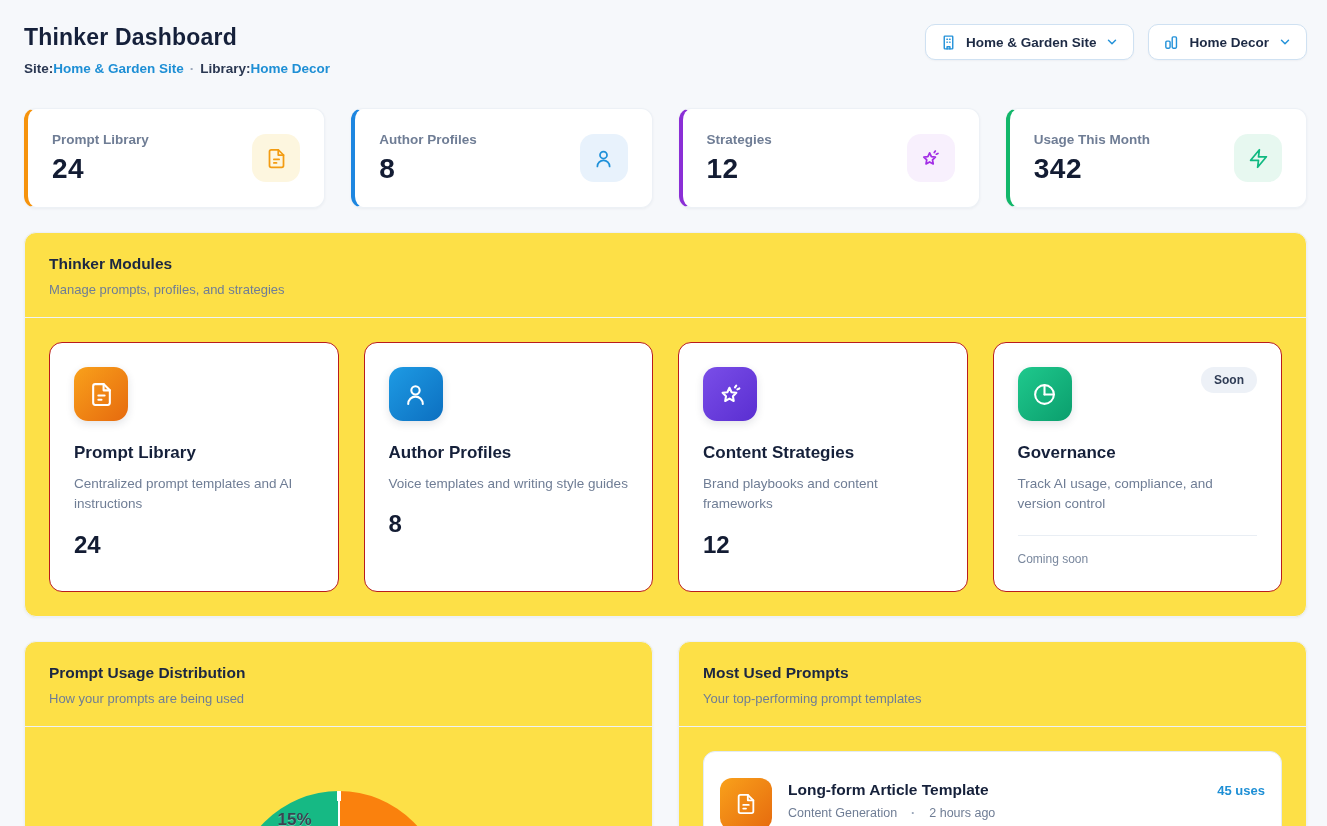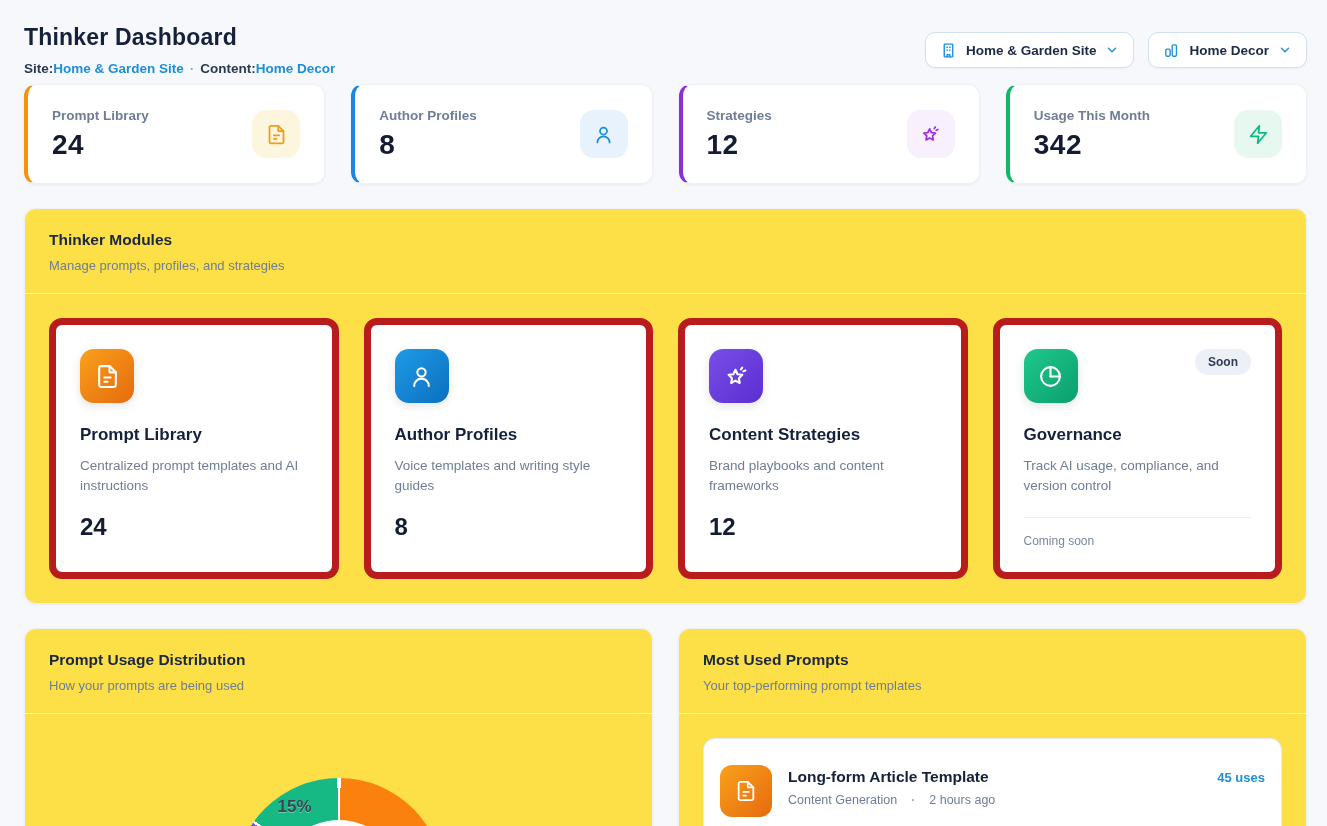--- a/index.html
+++ b/index.html
@@ -5,21 +5,21 @@
   * { margin:0; padding:0; box-sizing:border-box; }
   html,body { width:1327px; height:826px; overflow:hidden; }
   body {
     background:#f6f8fb;
     font-family:"Liberation Sans","DejaVu Sans",sans-serif;
     color:#15203a;
   }
   .page { padding:16px 20px 0 24px; }
 
   
-  .topbar { display:flex; justify-content:space-between; align-items:center; margin-bottom:8px; }
+  .topbar { display:flex; justify-content:space-between; align-items:flex-start; margin-bottom:32px; }
   .page-title { font-size:23px; font-weight:800; color:#15203a; letter-spacing:.2px; margin-top:8px; }
   .meta { margin-top:10px; font-size:13.5px; font-weight:700; color:#2b3852; display:flex; align-items:center; }
   .meta a { color:#1e8fd5; text-decoration:none; cursor:pointer; }
   .meta-dot { color:#9aa7ba; margin:0 6px; font-weight:700; }
   .topbar-actions { display:flex; gap:14px; margin-top:8px; }
   .select-btn {
     display:flex; align-items:center; gap:9px;
     background:#fff; border:1px solid #cfe1f2; border-radius:10px;
     height:36px; padding:0 14px; cursor:pointer;
     font-family:inherit; font-size:13.5px; font-weight:700; color:#1d2a44;
@@ -61,21 +61,21 @@
     box-shadow:0 1px 3px rgba(21,32,58,.05); margin-top:24px;
   }
   .panel-head { padding:22px 24px 20px; border-bottom:1px solid #eef2f7; }
   .panel-title { font-size:15.5px; font-weight:700; color:#1c2742; }
   .panel-sub { font-size:13px; color:#6f7d95; margin-top:9px; }
   .panel-body { padding:24px; }
 
   
   .module-grid { display:grid; grid-template-columns:repeat(4,1fr); gap:25px; }
   .module-card {
-    position:relative; border:7px solid #b91c1c; border-radius:13px;
+    position:relative; border:1px solid #b91c1c; border-radius:13px;
     padding:24px; min-height:250px; cursor:pointer; background:#fff;
   }
   .module-icon {
     width:54px; height:54px; border-radius:14px; color:#fff;
     display:flex; align-items:center; justify-content:center;
     box-shadow:0 3px 8px rgba(21,32,58,.12);
   }
   .module-icon svg { width:25px; height:25px; }
   .g-orange { background:linear-gradient(135deg,#f9a11b,#e66a0e); }
   .g-blue   { background:linear-gradient(135deg,#1e9be4,#0c6fc0); }
@@ -141,21 +141,21 @@
 
 <div class="page">
 
   <div class="topbar">
     <div>
       <div class="page-title">Thinker Dashboard</div>
       <div class="meta">
         <span>Site:</span>
         <a>Home &amp; Garden Site</a>
         <span class="meta-dot">·</span>
-        <span>Content:</span>
+        <span>Library:</span>
         <a>Home Decor</a>
       </div>
     </div>
     <div class="topbar-actions">
       <button class="select-btn">
         <span class="btn-icon">
           <svg class="icon-18" viewBox="0 0 24 24" fill="none" stroke="currentColor" stroke-width="2" stroke-linecap="round" stroke-linejoin="round">
               <rect x="6" y="3" width="12" height="18" rx="1"></rect>
               <path d="M10 21v-3h4v3"></path>
               <path d="M9.7 7.5h.8M13.5 7.5h.8M9.7 11.5h.8M13.5 11.5h.8"></path>

